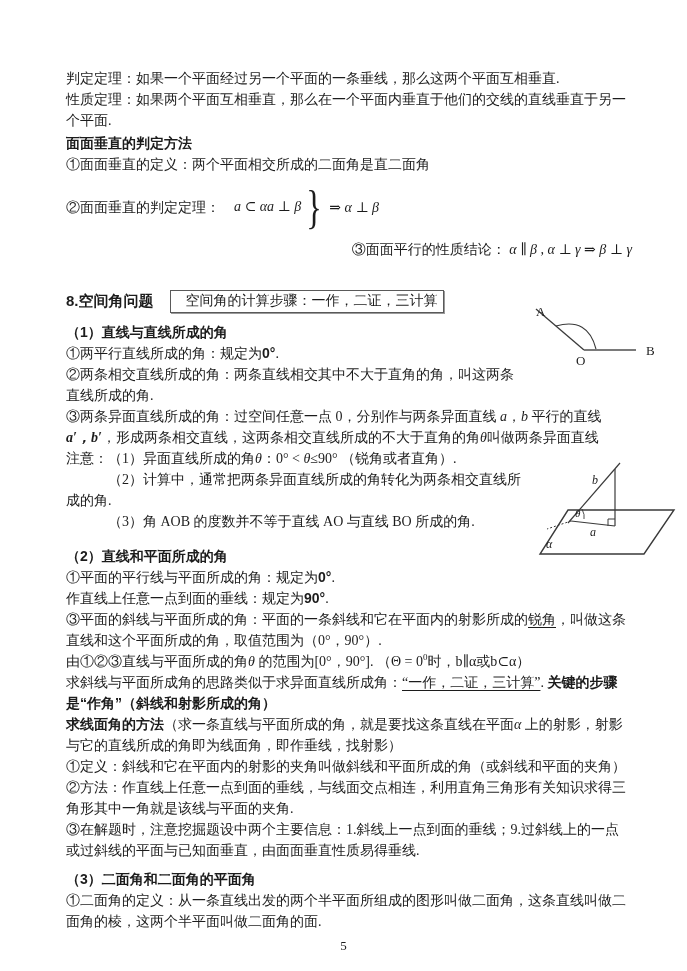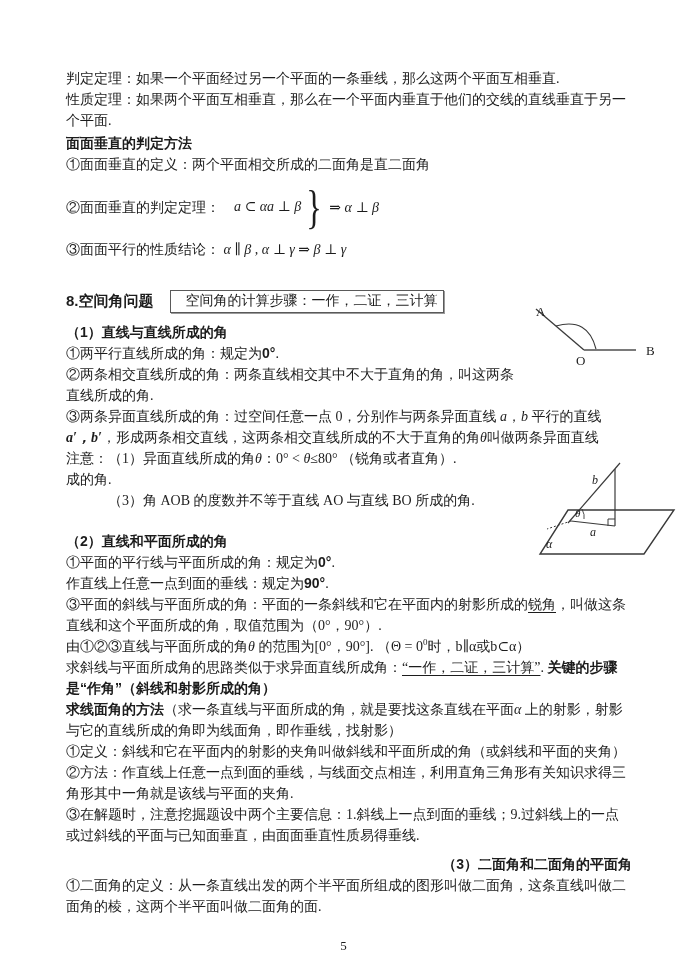--- a/index.html
+++ b/index.html
@@ -65,21 +65,21 @@
     font-size:15px;
   }
   .heading8-box{
     margin-left:16px;
     border:1px solid #5a5a5a;
     box-shadow:1px 1px 0 #9a9a9a;
     padding:1px 5px 2px 15px;
     font-size:14px;
   }
   .block3{margin-top:8px;}
-  .block2{margin-top:6px;}
+  .block2{margin-top:6px;text-align:right;}
   .diagram{position:absolute;}
   #diagram-angle{left:522px;top:303px;}
   #diagram-plane{left:538px;top:453px;}
   .page-number{
     position:absolute;
     left:0;right:0;
     top:938px;
     text-align:center;
     font-size:13px;
   }
@@ -121,39 +121,40 @@
       <span class="heading8-box">空间角的计算步骤：一作，二证，三计算</span>
     </div>
 
     <div class="block3">
         <div class="line"><span class="s-b">（1）直线与直线所成的角</span></div>
         <div class="line"><span class="s-n">①两平行直线所成的角：规定为</span><span class="s-b">0°</span><span class="s-n">.</span></div>
         <div class="line"><span class="s-n">②两条相交直线所成的角：两条直线相交其中不大于直角的角，叫这两条</span></div>
         <div class="line"><span class="s-n">直线所成的角.</span></div>
         <div class="line"><span class="s-n">③两条异面直线所成的角：过空间任意一点 0，分别作与两条异面直线 </span><span class="s-i">a</span><span class="s-n">，</span><span class="s-i">b</span><span class="s-n"> 平行的直线</span></div>
         <div class="line"><span class="s-bi">a′，b′</span><span class="s-n">，形成两条相交直线，这两条相交直线所成的不大于直角的角</span><span class="s-i">θ</span><span class="s-n">叫做两条异面直线</span></div>
-        <div class="line"><span class="s-n">注意：（1）异面直线所成的角</span><span class="s-i">θ</span><span class="s-n">：0° &lt; </span><span class="s-i">θ</span><span class="s-n">≤80° （锐角或者直角）.</span></div>
+        <div class="line"><span class="s-n">注意：（1）异面直线所成的角</span><span class="s-i">θ</span><span class="s-n">：0° &lt; </span><span class="s-i">θ</span><span class="s-n">≤90° （锐角或者直角）.</span></div>
+        <div class="line ind"><span class="s-n">（2）计算中，通常把两条异面直线所成的角转化为两条相交直线所</span></div>
         <div class="line"><span class="s-n">成的角.</span></div>
         <div class="line ind"><span class="s-n">（3）角 AOB 的度数并不等于直线 AO 与直线 BO 所成的角.</span></div>
-        <div class="line" style="margin-top: 20px;"><span class="s-b">（2）直线和平面所成的角</span></div>
+        <div class="line" style="margin-top: 14px;"><span class="s-b">（2）直线和平面所成的角</span></div>
         <div class="line"><span class="s-n">①平面的平行线与平面所成的角：规定为</span><span class="s-b">0°</span><span class="s-n">.</span></div>
         <div class="line"><span class="s-n">作直线上任意一点到面的垂线：规定为</span><span class="s-b">90°</span><span class="s-n">.</span></div>
         <div class="line"><span class="s-n">③平面的斜线与平面所成的角：平面的一条斜线和它在平面内的射影所成的</span><span class="s-u">锐角</span><span class="s-n">，叫做这条</span></div>
         <div class="line"><span class="s-n">直线和这个平面所成的角，取值范围为（0°，90°）.</span></div>
         <div class="line"><span class="s-n">由①②③直线与平面所成的角</span><span class="s-i">θ</span><span class="s-n"> 的范围为[0°，90°]. （Θ = 0</span><span class="s-sup">0</span><span class="s-n">时，b∥α或b⊂α）</span></div>
         <div class="line"><span class="s-n">求斜线与平面所成角的思路类似于求异面直线所成角：</span><span class="s-u">“一作，二证，三计算”</span><span class="s-n">. </span><span class="s-b">关键的步骤</span></div>
         <div class="line"><span class="s-b">是“作角”（斜线和射影所成的角）</span></div>
         <div class="line"><span class="s-b">求线面角的方法</span><span class="s-n">（求一条直线与平面所成的角，就是要找这条直线在平面</span><span class="s-i">α</span><span class="s-n"> 上的射影，射影</span></div>
         <div class="line"><span class="s-n">与它的直线所成的角即为线面角，即作垂线，找射影）</span></div>
         <div class="line"><span class="s-n">①定义：斜线和它在平面内的射影的夹角叫做斜线和平面所成的角（或斜线和平面的夹角）</span></div>
         <div class="line"><span class="s-n">②方法：作直线上任意一点到面的垂线，与线面交点相连，利用直角三角形有关知识求得三</span></div>
         <div class="line"><span class="s-n">角形其中一角就是该线与平面的夹角.</span></div>
         <div class="line"><span class="s-n">③在解题时，注意挖掘题设中两个主要信息：1.斜线上一点到面的垂线；9.过斜线上的一点</span></div>
         <div class="line"><span class="s-n">或过斜线的平面与已知面垂直，由面面垂直性质易得垂线.</span></div>
-        <div class="line" style="margin-top: 8px; text-align: right;"><span class="s-b">（3）二面角和二面角的平面角</span></div>
+        <div class="line" style="margin-top: 8px;"><span class="s-b">（3）二面角和二面角的平面角</span></div>
         <div class="line"><span class="s-n">①二面角的定义：从一条直线出发的两个半平面所组成的图形叫做二面角，这条直线叫做二</span></div>
         <div class="line"><span class="s-n">面角的棱，这两个半平面叫做二面角的面.</span></div>
       </div>
   </div>
 
   <svg id="diagram-angle" class="diagram" width="140" height="74" viewBox="0 0 140 74">
     <line x1="14" y1="6" x2="62" y2="47" stroke="#3a3a3a" stroke-width="1.3"></line>
     <line x1="62" y1="47" x2="114" y2="47" stroke="#7a7a7a" stroke-width="2"></line>
     <path d="M 34 23 Q 66 14 74 46" fill="none" stroke="#3a3a3a" stroke-width="1.1"></path>
     <text x="14" y="13" font-size="13" fill="#1c1c1c">A</text>

